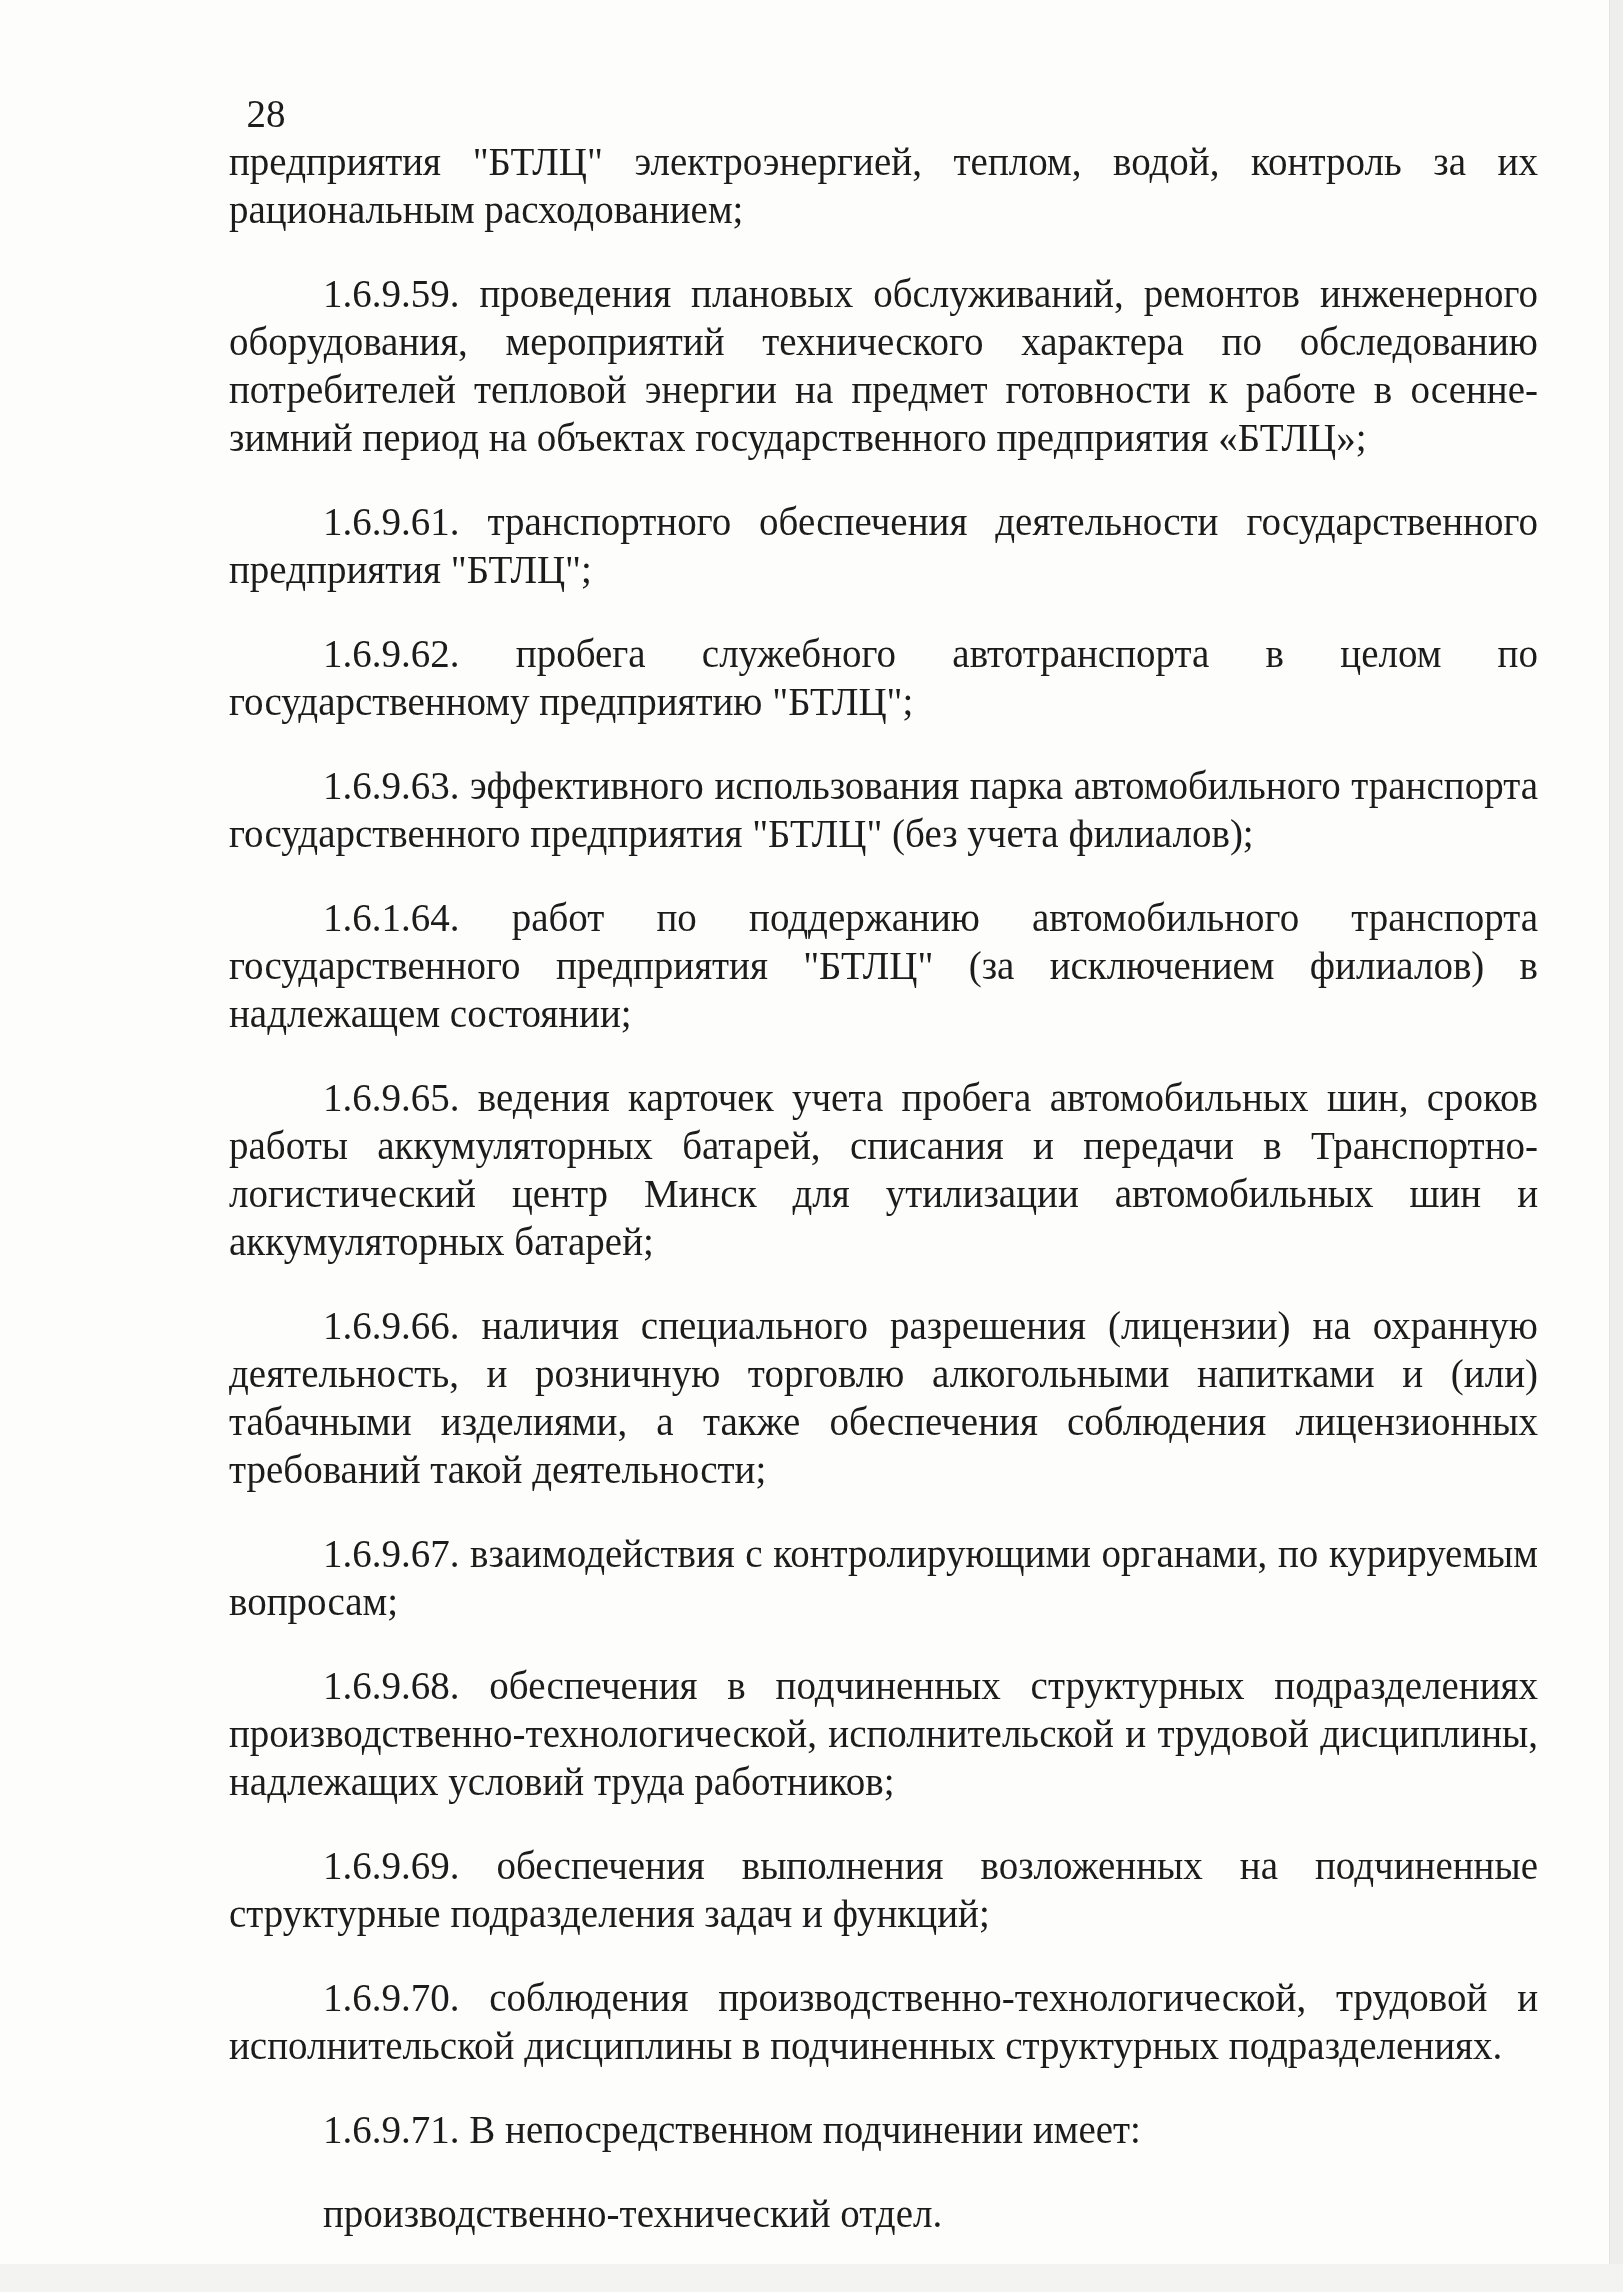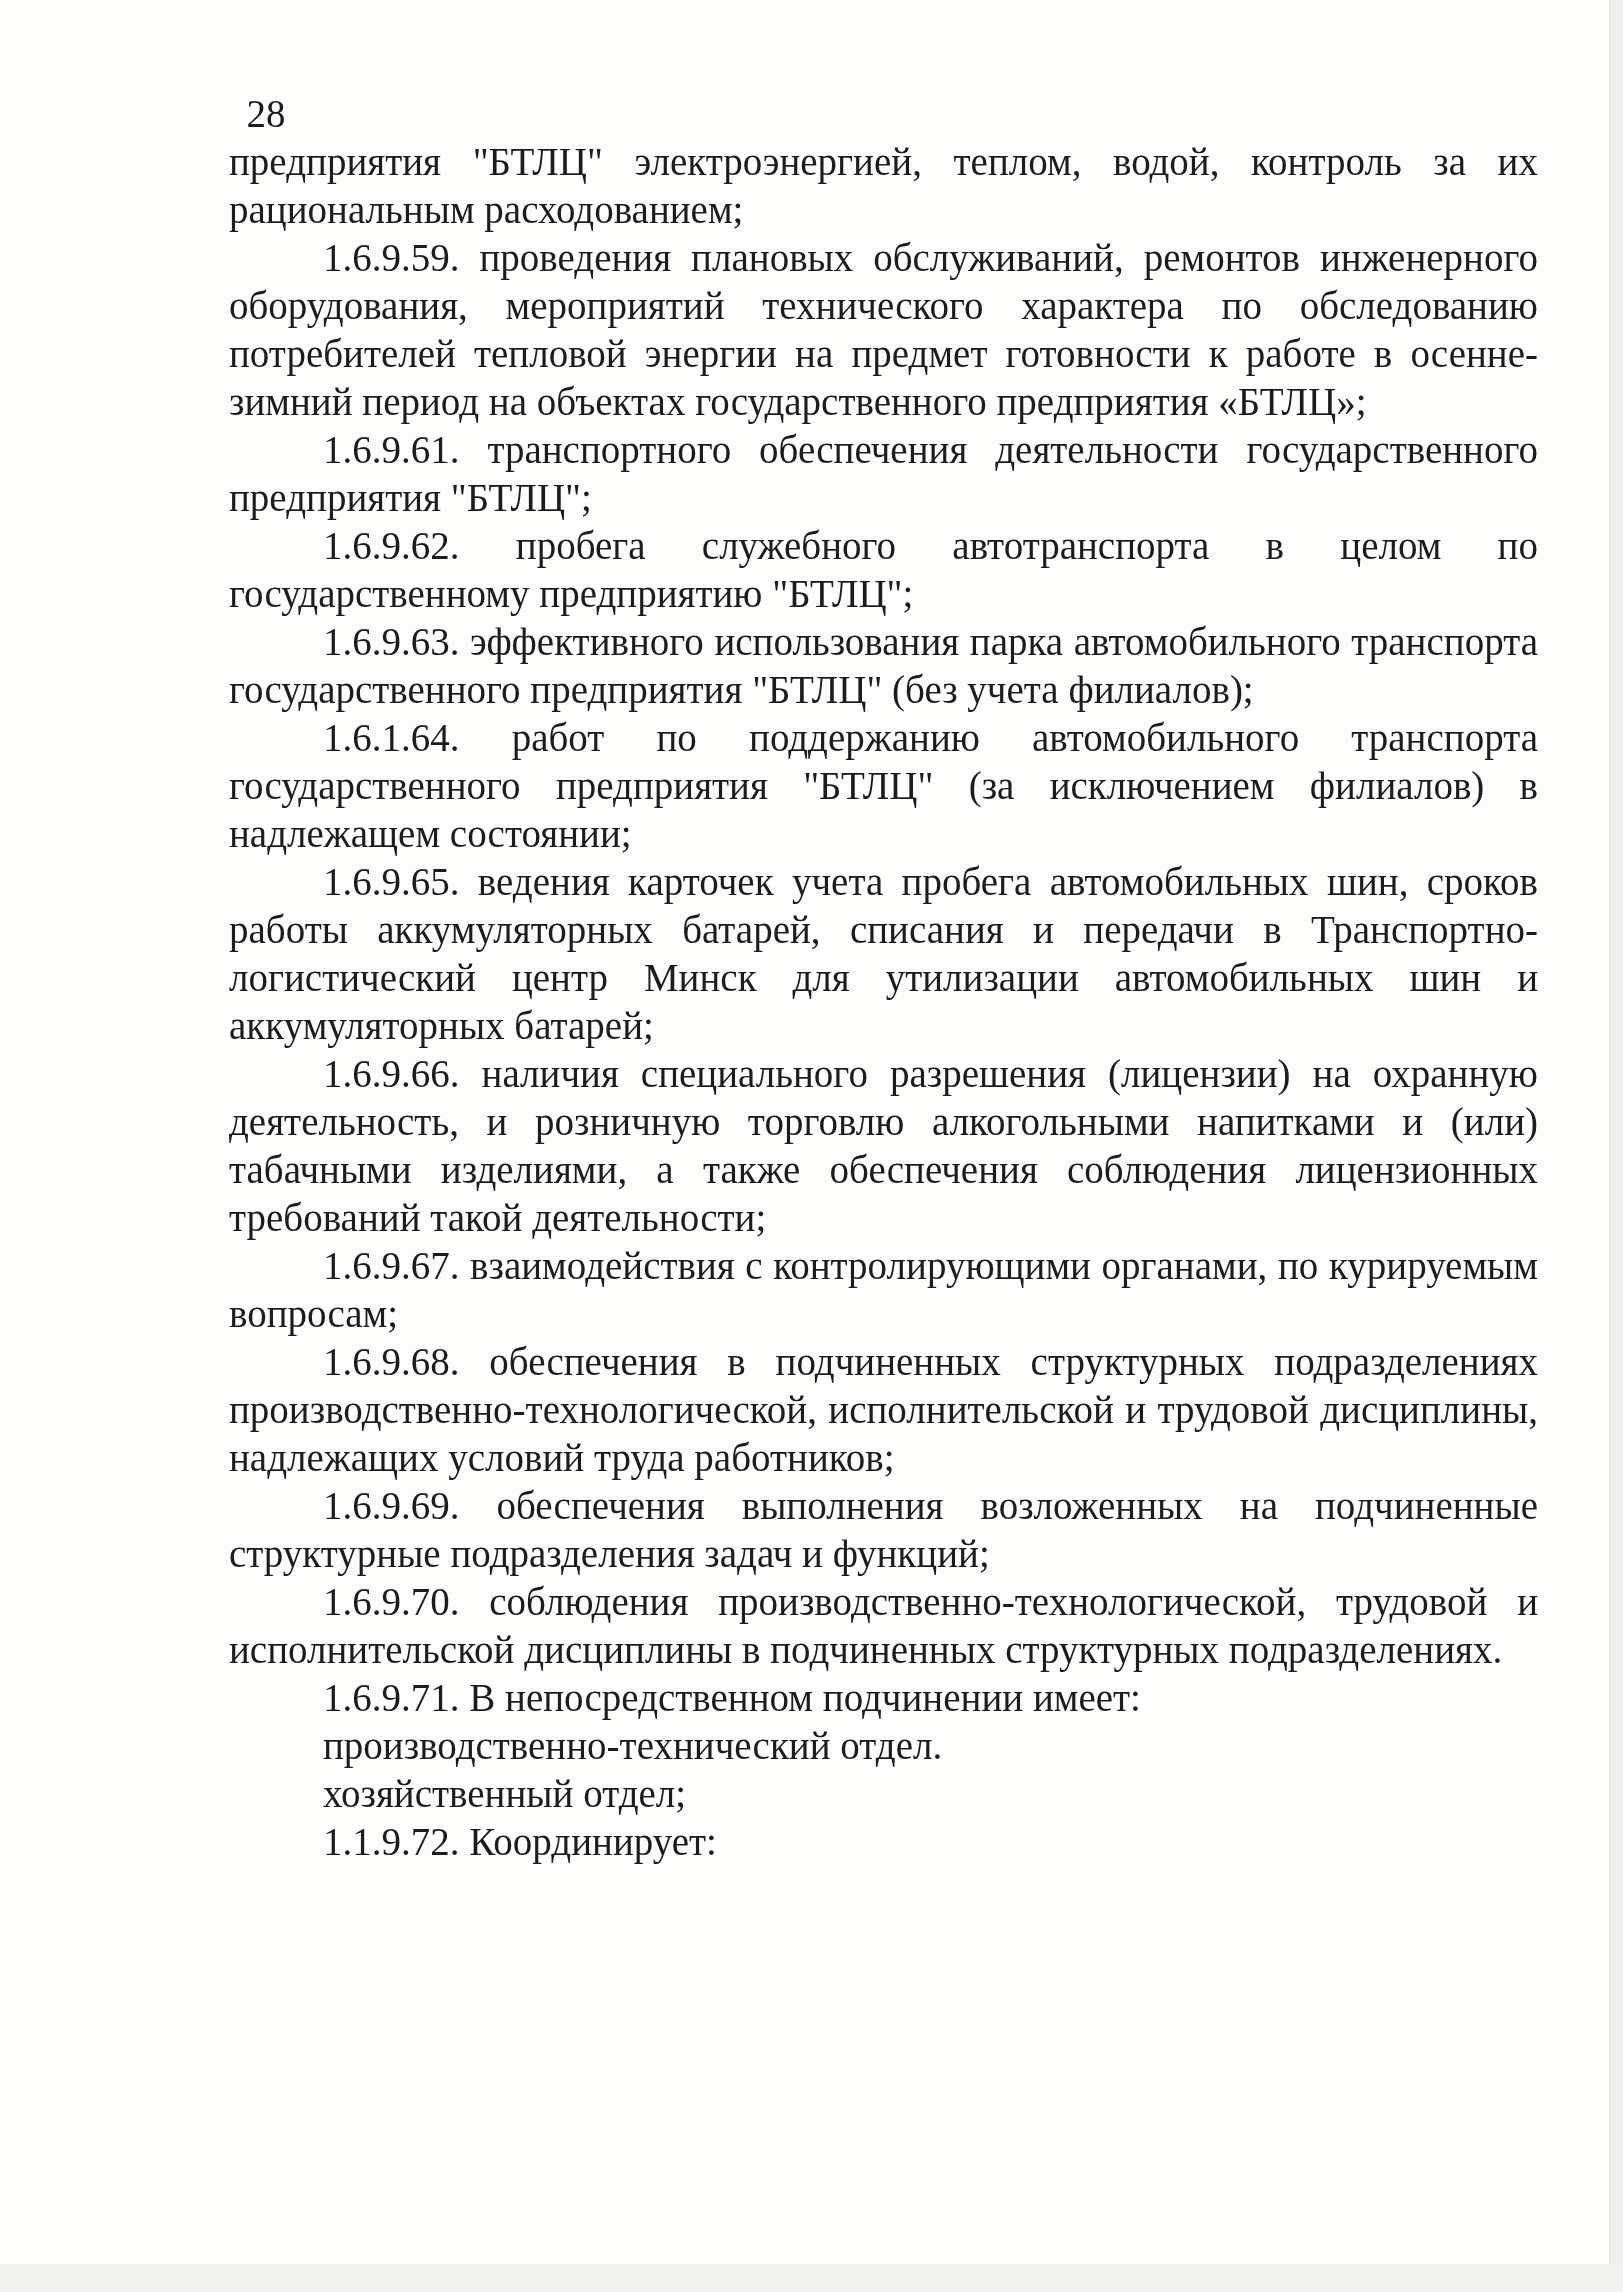--- a/index.html
+++ b/index.html
@@ -26,20 +26,21 @@
   .pageno {
     text-align: left;
     padding-left: 17.6px; 
   }
   .paras p {
     margin: 0;
     text-align: justify;
   }
   .paras p.ind {
     text-indent: 94px;
+    margin-top: 36px;
   }
   
   .edge-right {
     position: absolute;
     top: 0;
     right: 0;
     width: 12.7px;
     height: 100%;
     background: var(--edge-right, #eeeeec);
     border-left: 1px solid #e3e3e1;

